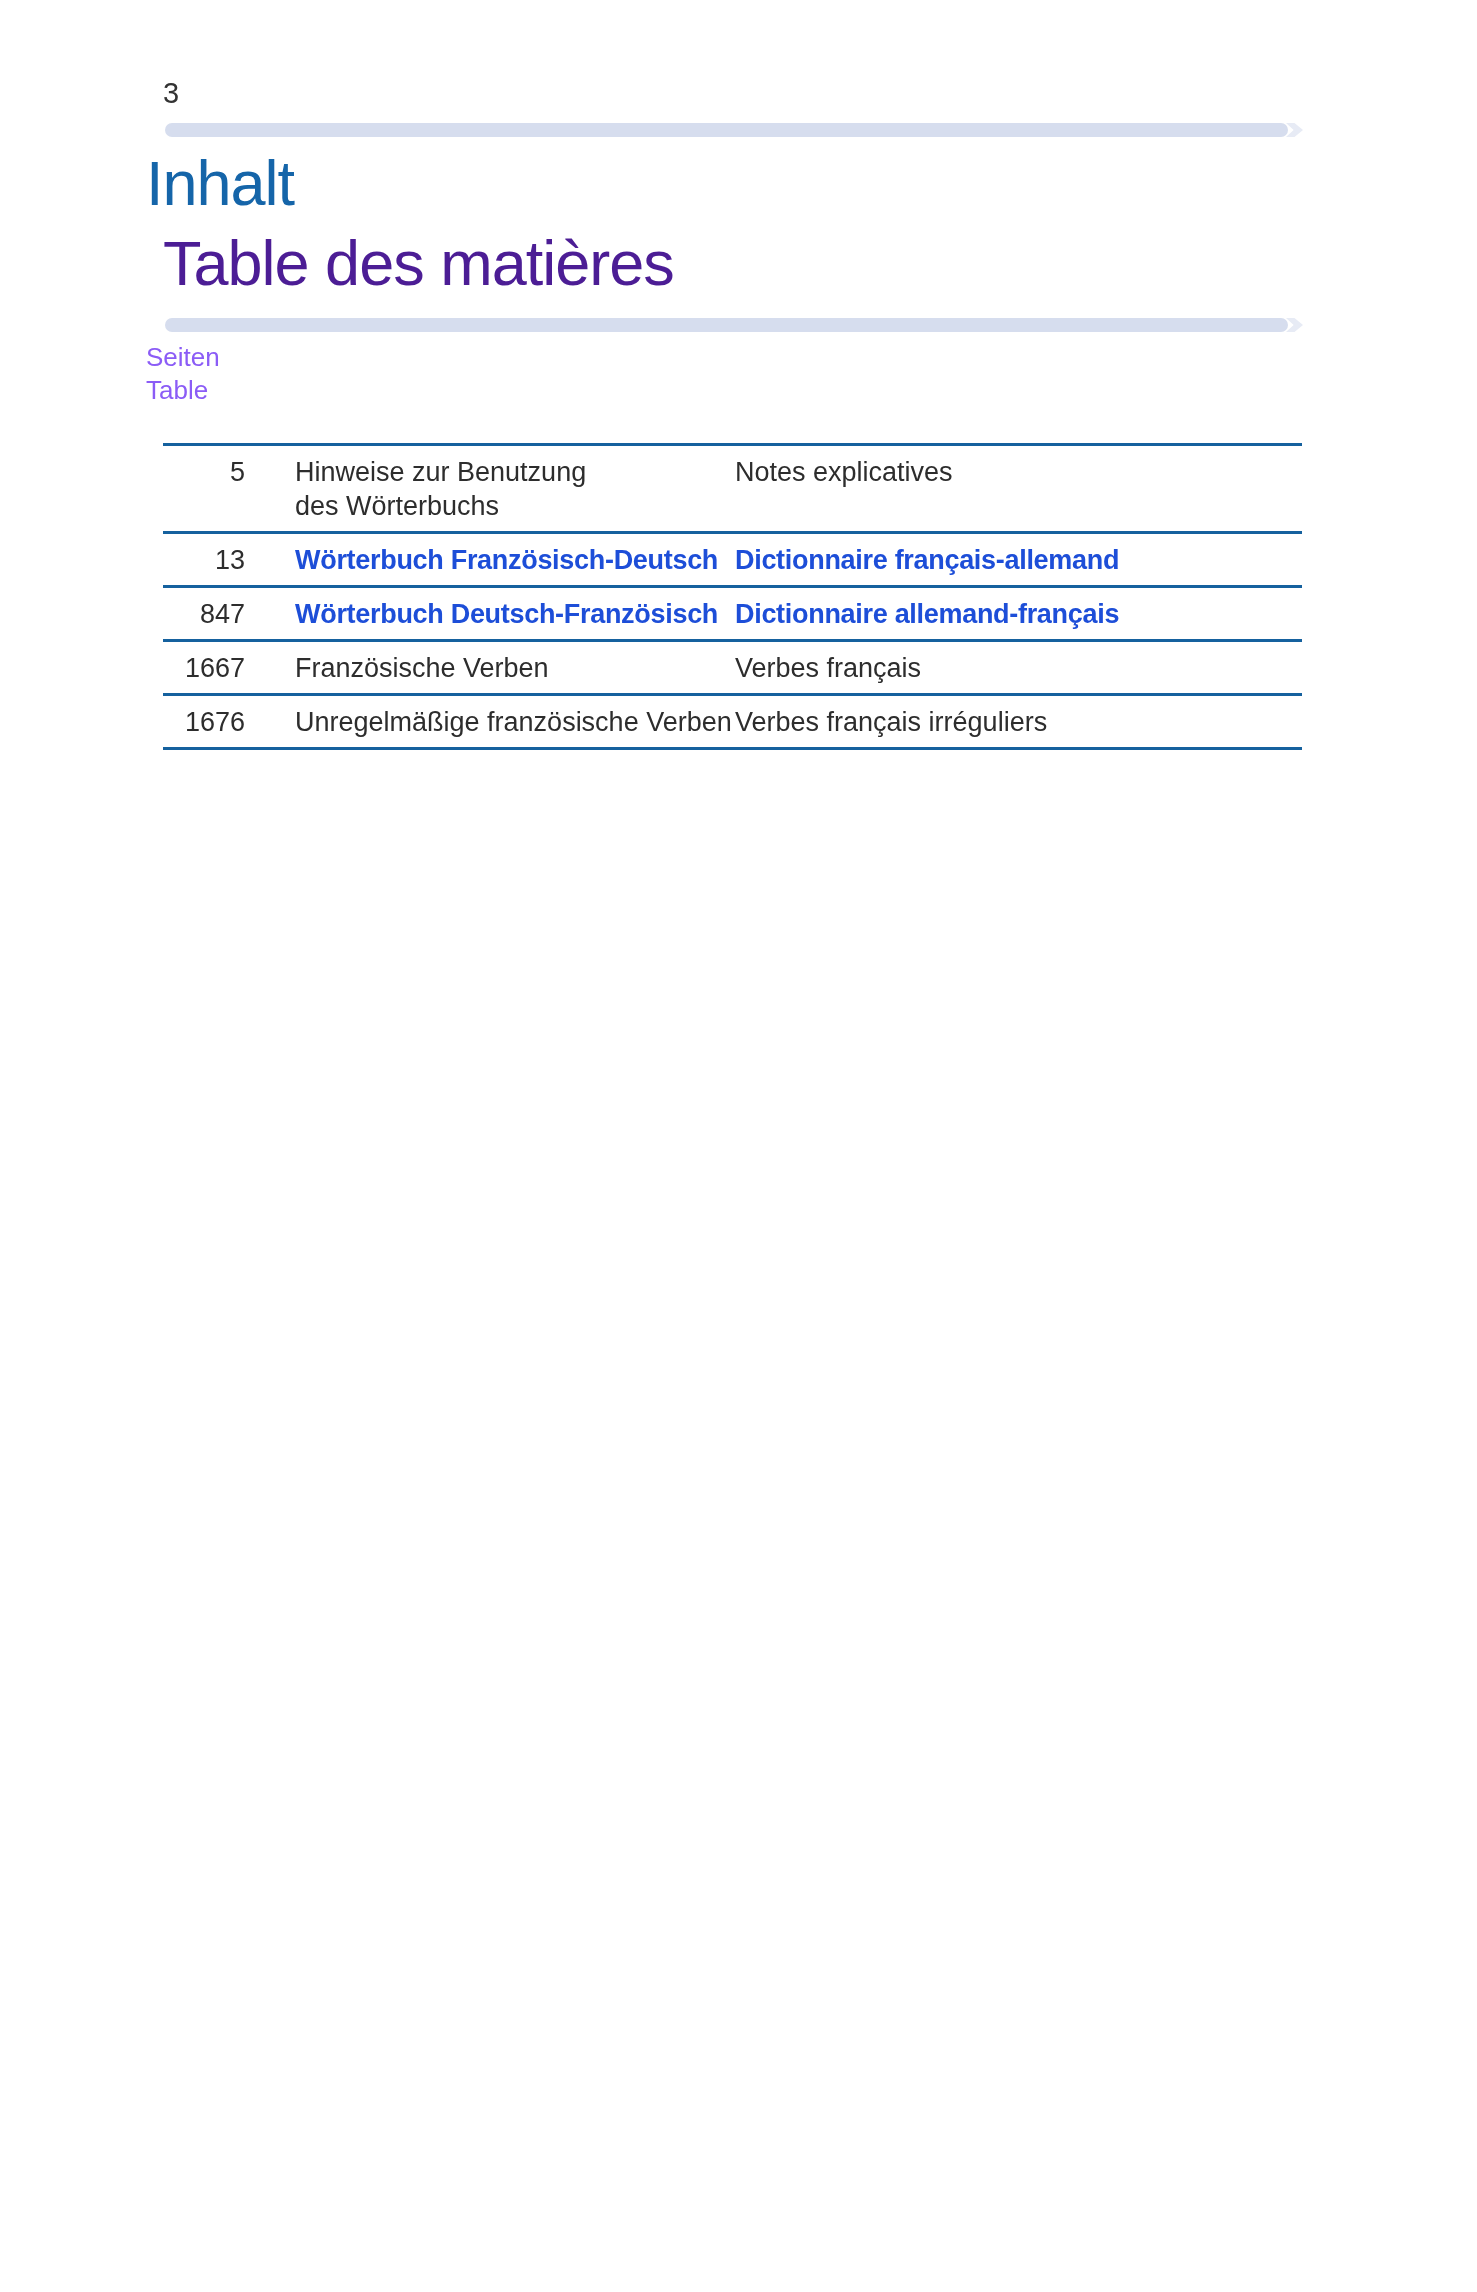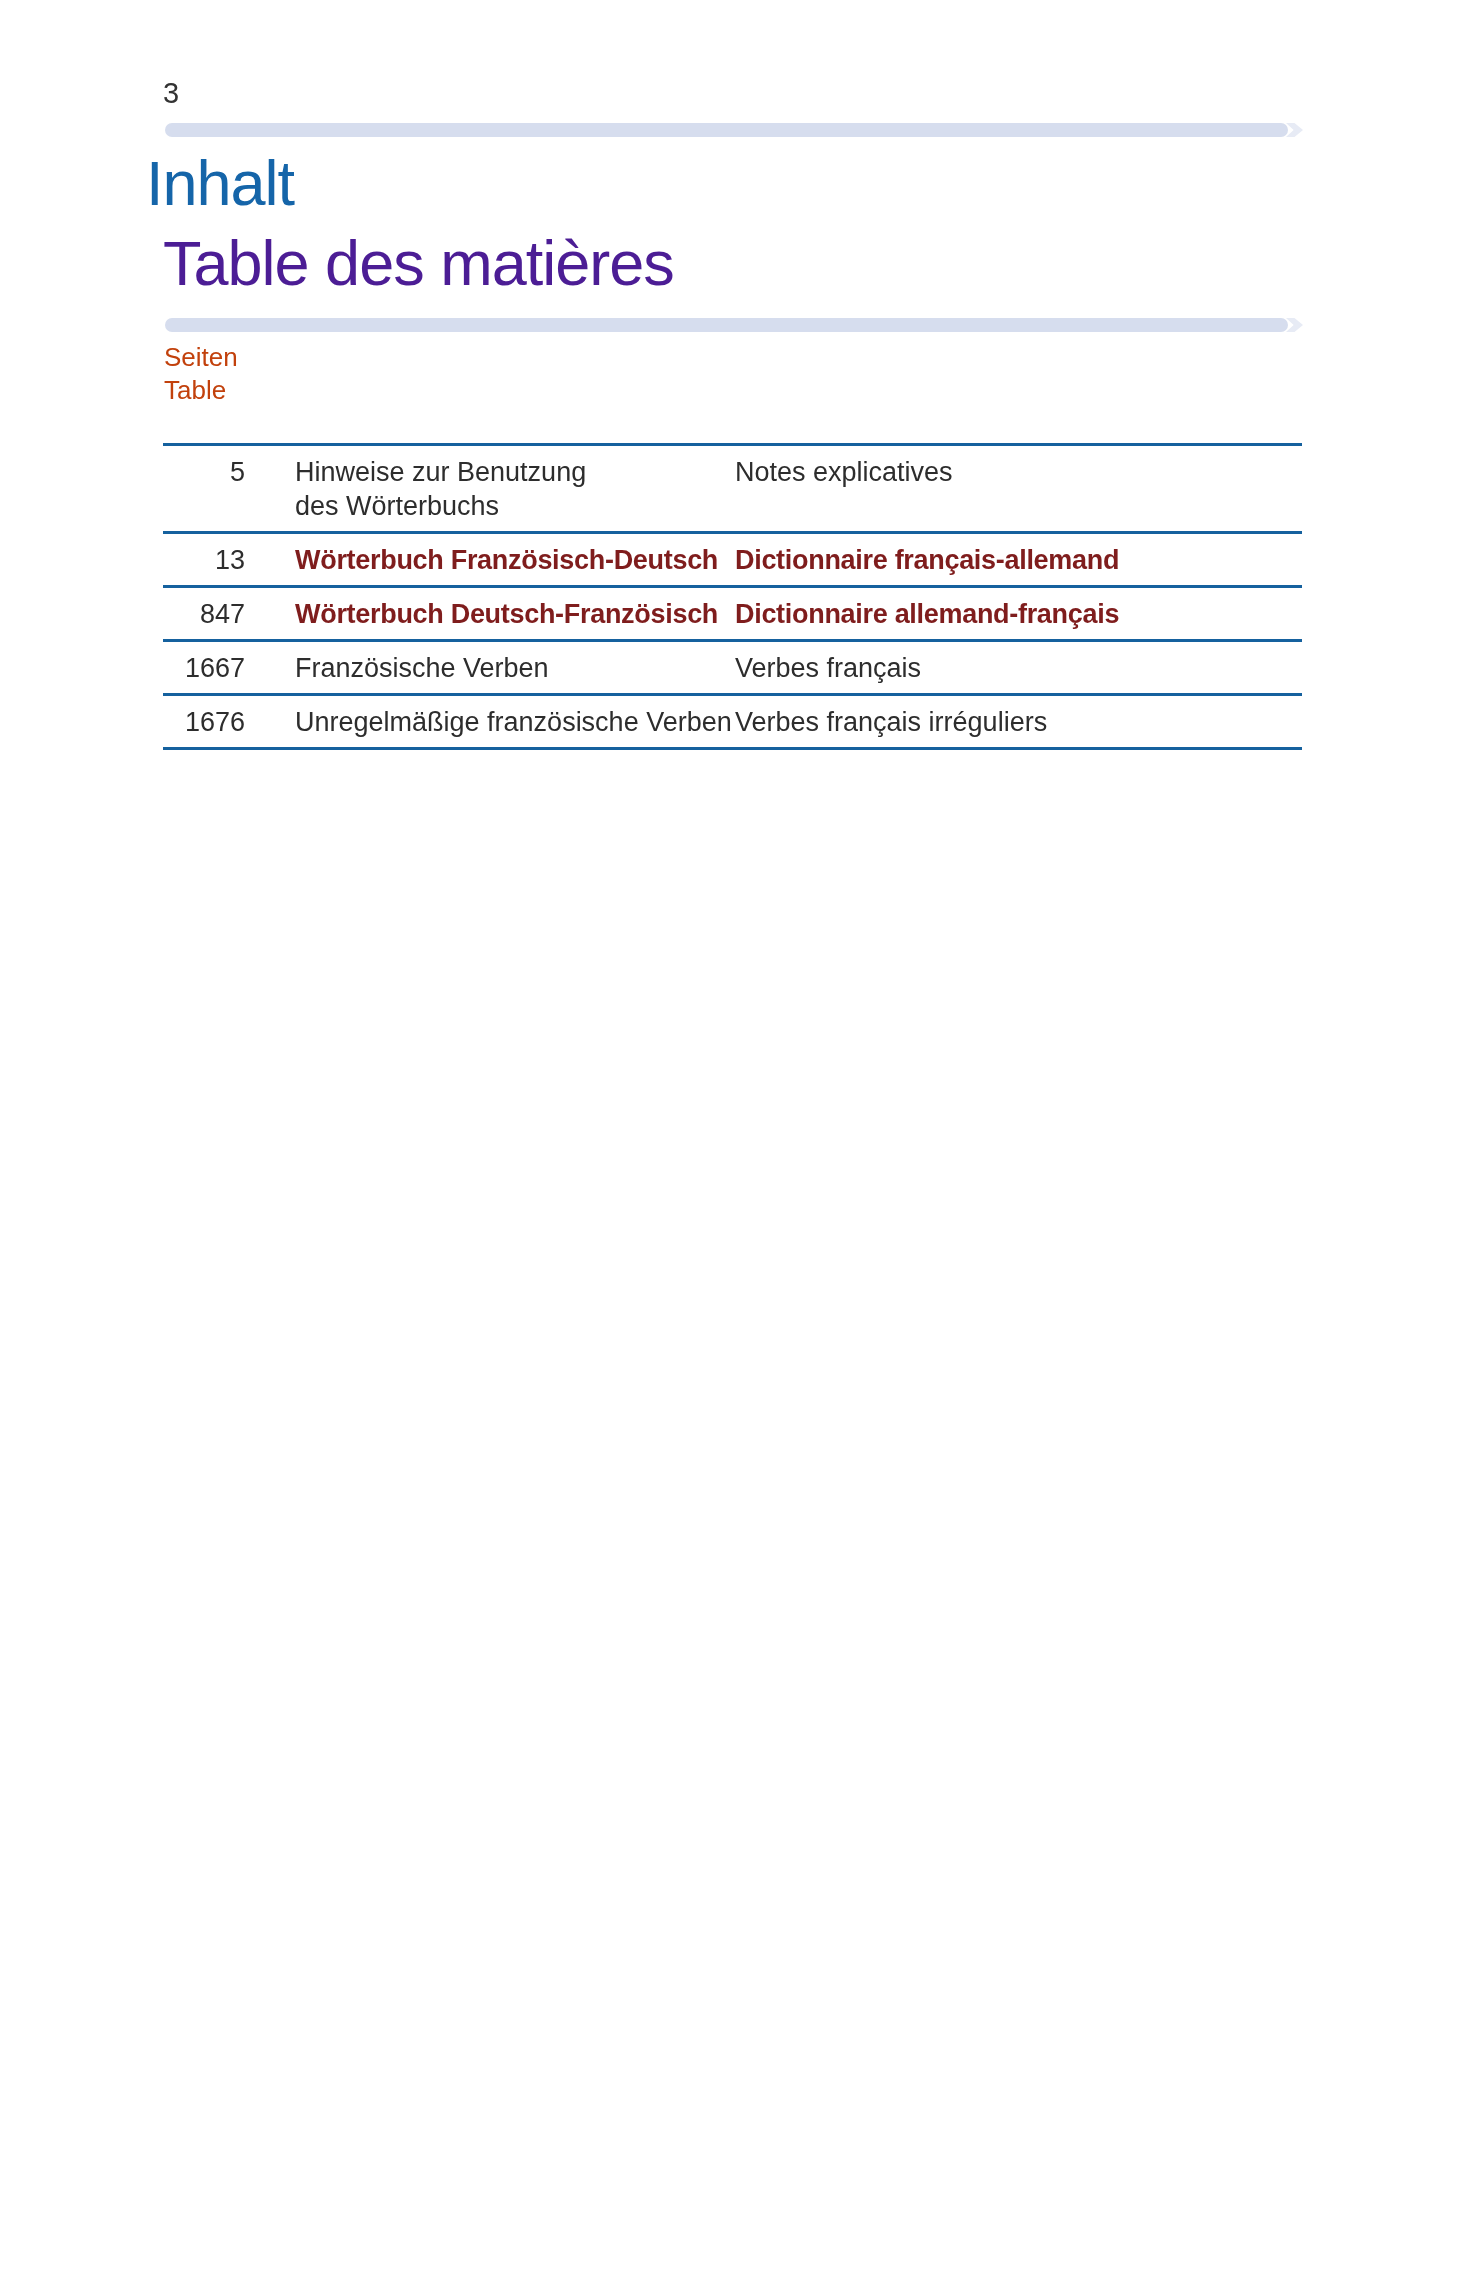--- a/index.html
+++ b/index.html
@@ -61,25 +61,25 @@
     top: 228px;
     margin: 0;
     font-size: 63px;
     line-height: 70px;
     font-weight: 300;
     letter-spacing: -1px;
     color: #4c1d95;
   }
   .col-headers {
     position: absolute;
-    left: 164px;
+    left: 146px;
     top: 341px;
     font-size: 26px;
     line-height: 33px;
-    color: #c2410c;
+    color: #8b5cf6;
   }
   .toc {
     position: absolute;
     left: 163px;
     top: 443px;
     width: 1139px;
   }
   .toc-row {
     display: grid;
     grid-template-columns: 82px 490px 1fr;
@@ -98,21 +98,21 @@
   .toc-de {
     padding-left: 50px;
     white-space: pre-line;
   }
   .toc-fr {
     padding-left: 0;
   }
   .toc-row.bold .toc-de,
   .toc-row.bold .toc-fr {
     font-weight: bold;
-    color: #7f1d1d;
+    color: #1d4ed8;
     letter-spacing: -0.3px;
   }
 </style>
 </head>
 <body>
 
 <div class="page-number">3</div>
 
 <div class="ribbon top"></div>
 

